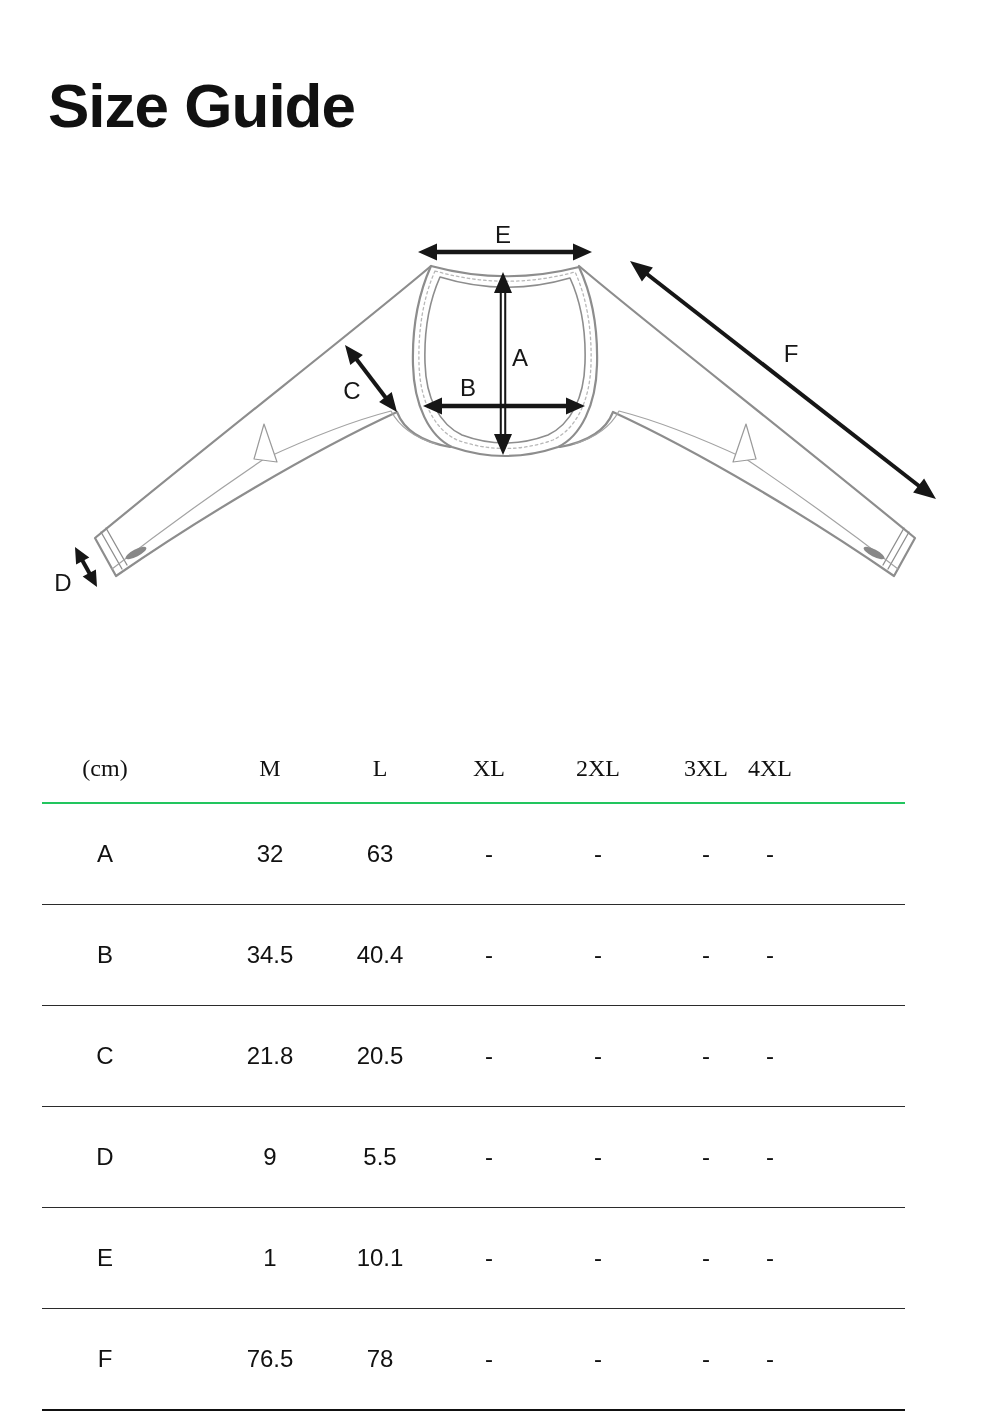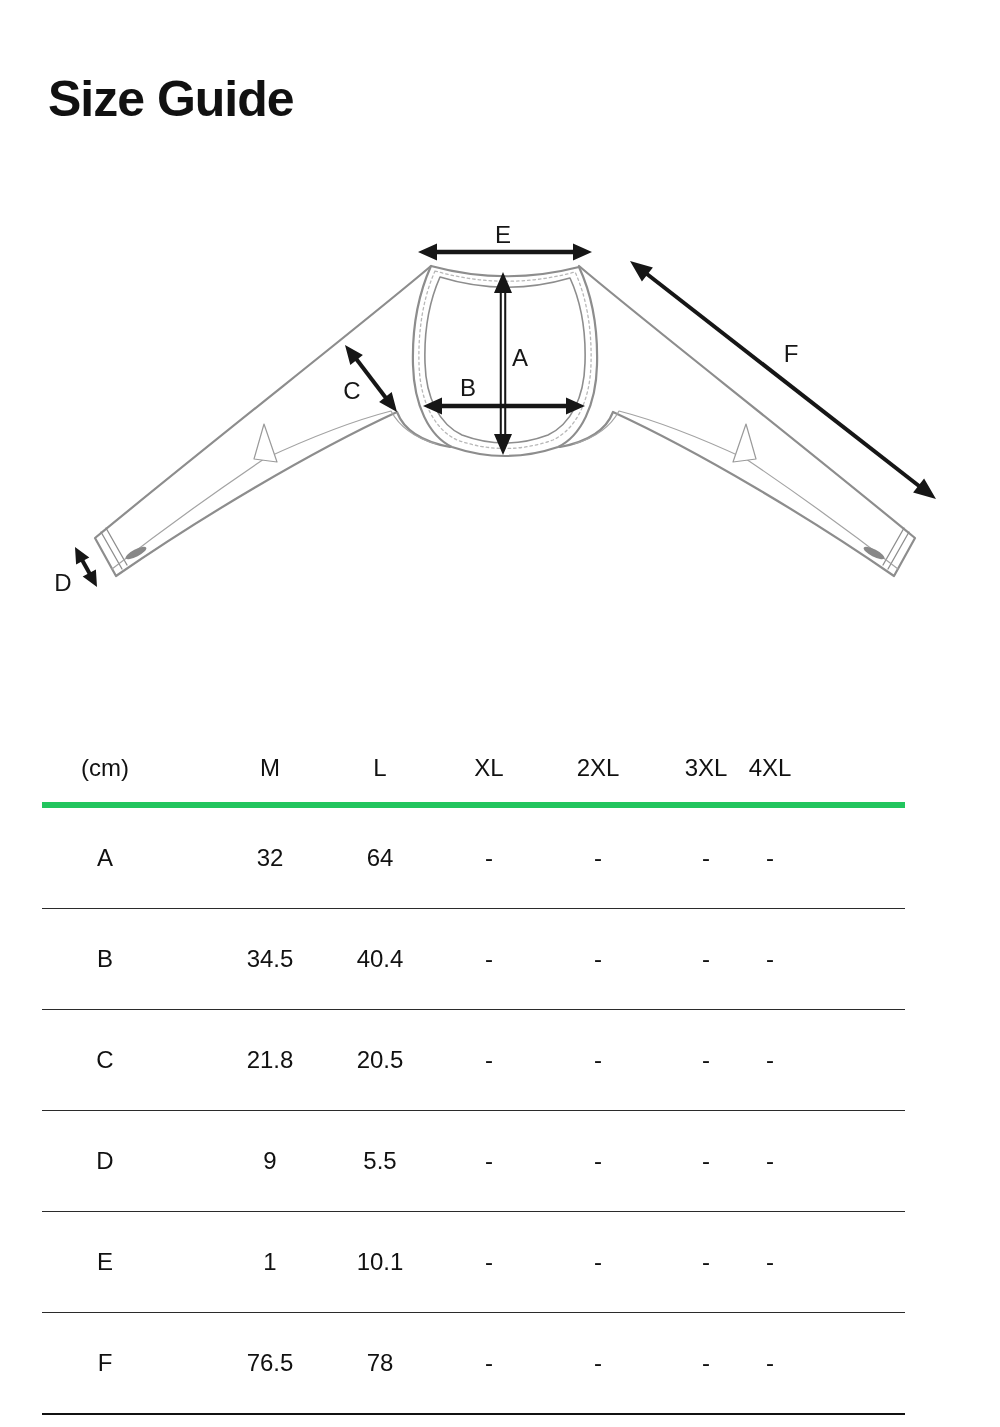--- a/index.html
+++ b/index.html
@@ -2,26 +2,26 @@
 <html><head>
 <meta charset="utf-8">
 <style>
   html,body{margin:0;padding:0;}
   body{
     width:1000px;height:1427px;position:relative;background:#ffffff;
     font-family:"Liberation Sans",sans-serif;overflow:hidden;
   }
   .page-title{
     position:absolute;left:48px;top:70px;margin:0;
-    font-size:50px;font-weight:700;letter-spacing:-1px;color:#111;
+    font-size:62px;font-weight:700;letter-spacing:-1px;color:#111;
   }
   .diagram-svg{position:absolute;left:0;top:0;}
   .size-table{position:absolute;left:42px;top:733px;width:863px;}
   .trow{position:relative;height:100px;border-bottom:1px solid #2b2b2b;}
-  .trow.header{height:69px;border-bottom:6px solid #22c55e;}
+  .trow.header{height:69px;border-bottom:2px solid #22c55e;font-family:Liberation Serif, serif;}
   .trow.last{border-bottom:2px solid #111;}
   .cell{
     position:absolute;top:50%;transform:translate(-50%,-50%);
     font-size:24px;color:#111;white-space:nowrap;
   }
   .c0{left:63px}.c1{left:228px}.c2{left:338px}.c3{left:447px}
   .c4{left:556px}.c5{left:664px}.c6{left:728px}
   svg text{font-family:"Liberation Sans",sans-serif;font-size:24px;fill:#161616;}
 </style>
 </head>
@@ -110,21 +110,21 @@
     <span class="cell c2">L</span>
     <span class="cell c3">XL</span>
     <span class="cell c4">2XL</span>
     <span class="cell c5">3XL</span>
     <span class="cell c6">4XL</span>
   </div>
 
   <div class="trow">
     <span class="cell c0">A</span>
     <span class="cell c1">32</span>
-    <span class="cell c2">64</span>
+    <span class="cell c2">63</span>
     <span class="cell c3">-</span>
     <span class="cell c4">-</span>
     <span class="cell c5">-</span>
     <span class="cell c6">-</span>
   </div>
 
   <div class="trow">
     <span class="cell c0">B</span>
     <span class="cell c1">34.5</span>
     <span class="cell c2">40.4</span>

